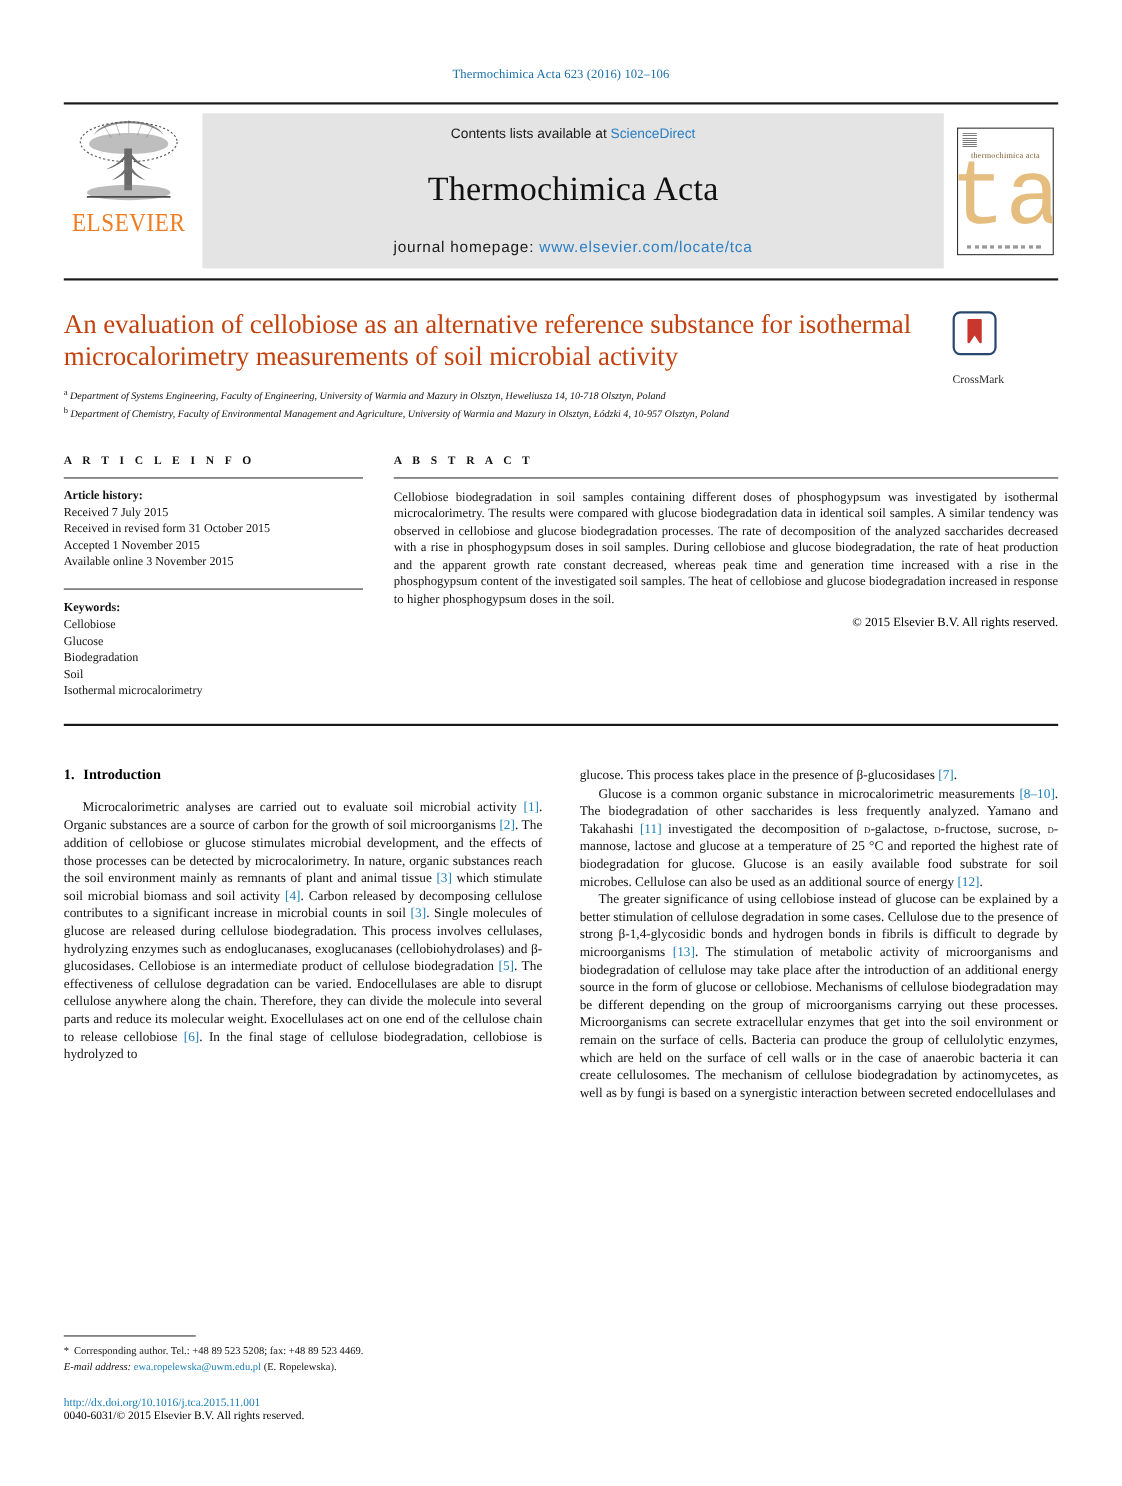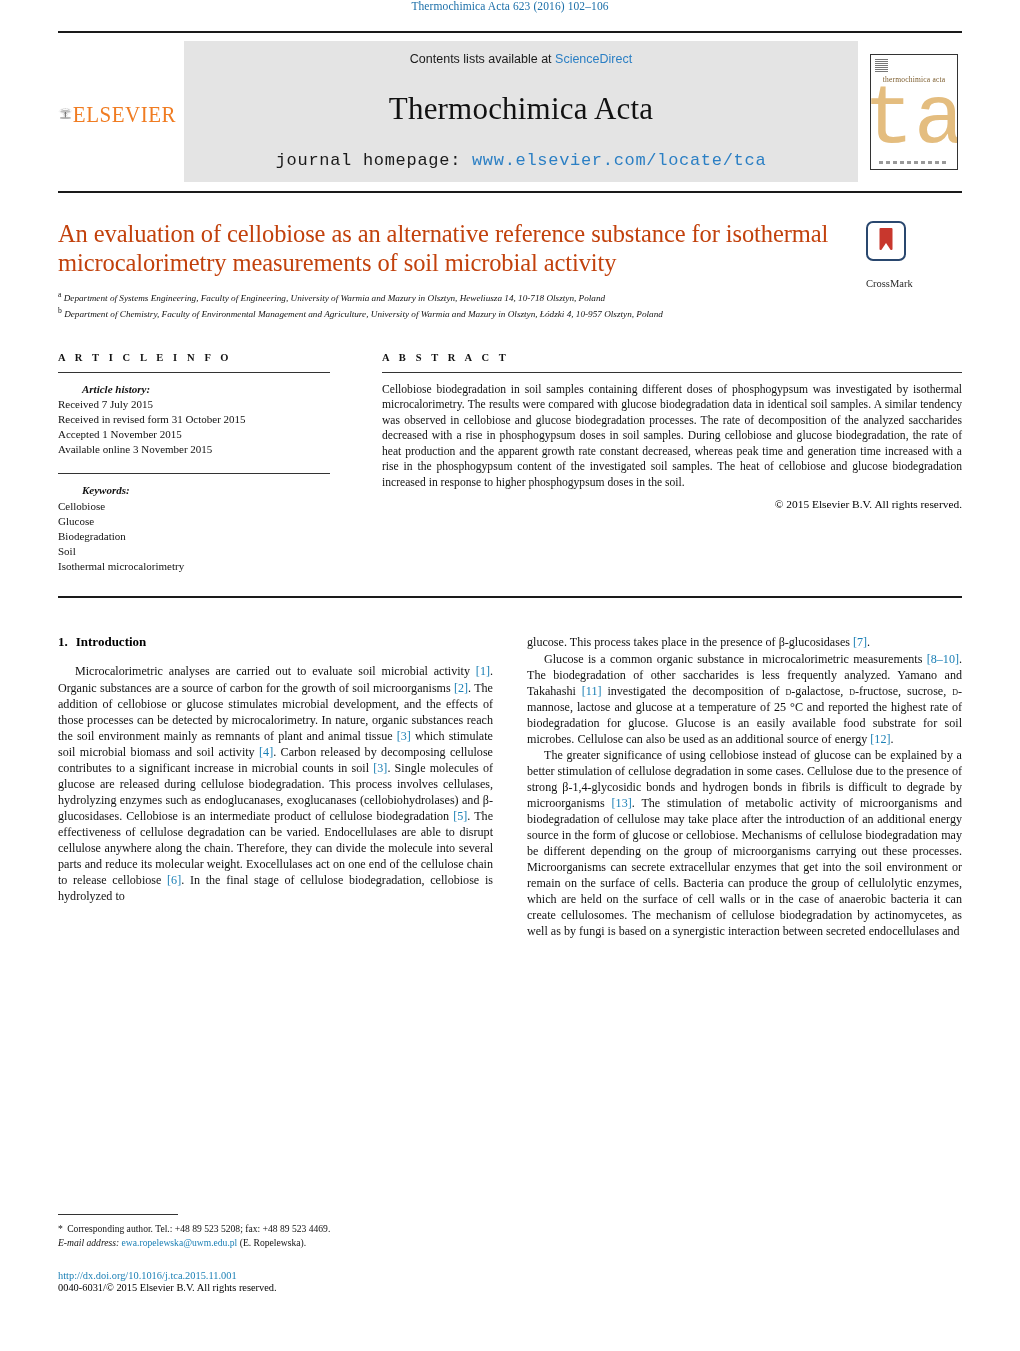--- a/index.html
+++ b/index.html
@@ -21,37 +21,39 @@
     position: relative;
     box-sizing: border-box;
     padding: 0 58px;
   }
 
   
   .runhead {
     text-align: center;
     font-size: 11.5px;
     color: #1a6ea8;
+    padding-top: 62px;
     letter-spacing: .1px;
     font-family: "Liberation Serif", serif;
   }
 
   
   .masthead {
     margin-top: 19px;
     border-top: 2px solid #1a1a1a;
     padding-top: 8px;
     display: flex;
     align-items: stretch;
     gap: 8px;
   }
   .elsevier-block {
     width: 118px;
     flex: 0 0 118px;
     display: flex;
+    flex-direction: column;
     align-items: center;
     justify-content: flex-start;
     padding-top: 4px;
   }
   .tree-svg { display:block; }
   .elsevier-word {
     color: #f07c22;
     font-family: "Liberation Serif", serif;
     font-size: 21px;
     letter-spacing: .5px;
@@ -76,22 +78,22 @@
     color: #1a1a1a;
   }
   .contents-line .sd { color: #2b7fc4; }
   .journal-title {
     font-family: "Liberation Serif", serif;
     font-size: 31px;
     color: #111;
     letter-spacing: .2px;
   }
   .homepage-line {
-    font-size: 17px;
-    font-family: Liberation Mono, monospace;
+    font-size: 14px;
+    font-family: Liberation Sans, sans-serif;
     letter-spacing: .7px;
     color: #1a1a1a;
   }
   .homepage-line .url { color: #2b7fc4; }
   .cover-block {
     flex: 0 0 96px;
     width: 96px;
     display: flex;
     align-items: center;
     justify-content: center;
@@ -207,41 +209,39 @@
     font-family: "Liberation Serif", serif;
     font-size: 10.5px;
     color: #2a2a2a;
     margin-top: 14px;
   }
 
   
   .info-abstract {
     display: flex;
     margin-top: 30px;
-    gap: 52px;
+    gap: 28px;
   }
   .col-info { flex: 0 0 272px; width: 272px; }
   .col-abs  { flex: 1 1 auto; }
   .sec-head {
     font-family: "Liberation Serif", serif;
     font-size: 10.5px;
     font-weight: bold;
     letter-spacing: 3.6px;
     color: #111;
   }
   .sec-rule {
     border-bottom: 1px solid #333;
     margin-top: 9px;
     margin-bottom: 9px;
   }
   .hist-head, .kw-head {
-    font-style: italic;
     font-weight: bold;
     font-size: 11px;
-    margin-left: 24px;
   }
   .info-body {
     font-size: 11px;
     line-height: 1.38;
     color: #111;
   }
   .kw-gap { height: 16px; }
   .kw-rule { border-bottom: 1px solid #333; margin-bottom: 9px; }
   .abs-body {
     font-size: 11.6px;

